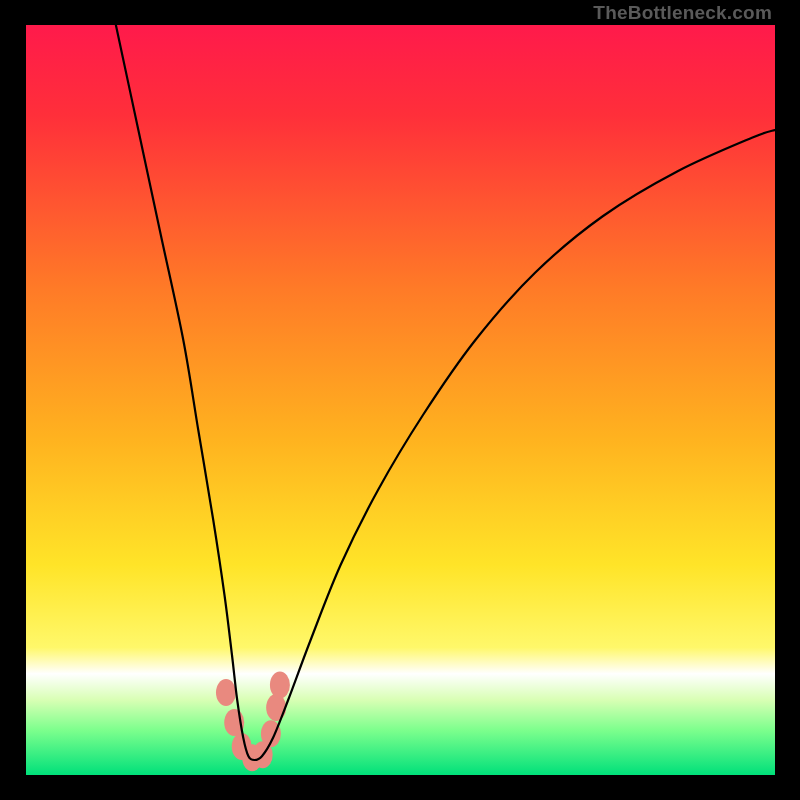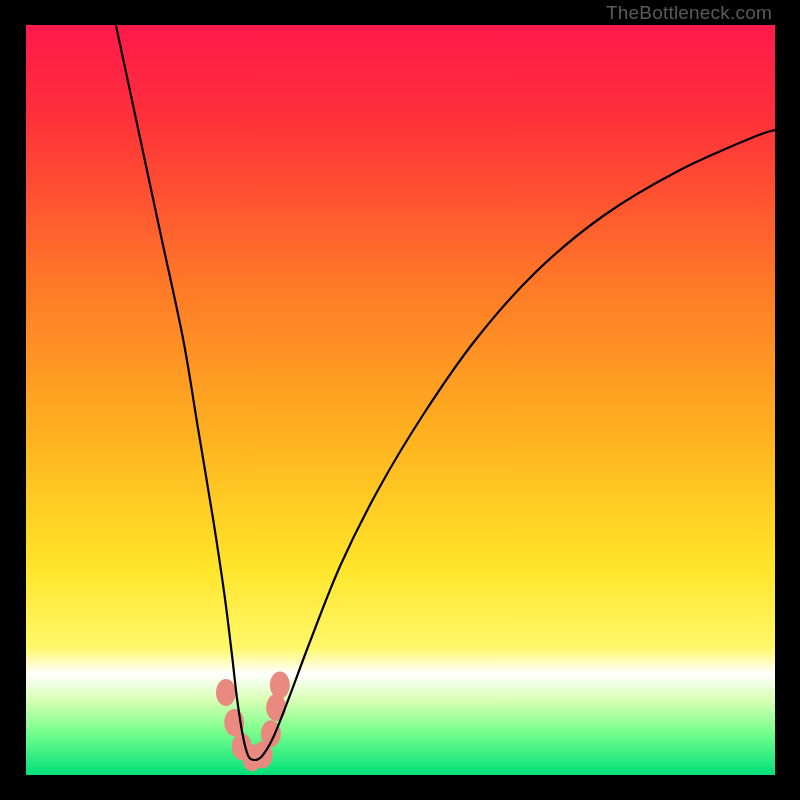--- a/index.html
+++ b/index.html
@@ -24,21 +24,21 @@
     left: 0;
     top: 0;
     width: 100%;
     height: 100%;
   }
   .watermark {
     position: absolute;
     top: 2px;
     right: 28px;
     font-size: 19px;
-    font-weight: 400;
+    font-weight: 700;
     color: #5a5a5a;
     letter-spacing: 0.2px;
   }
 </style>
 </head>
 <body>
 
 <div class="watermark">TheBottleneck.com</div>
 
 <div class="chart-frame">

